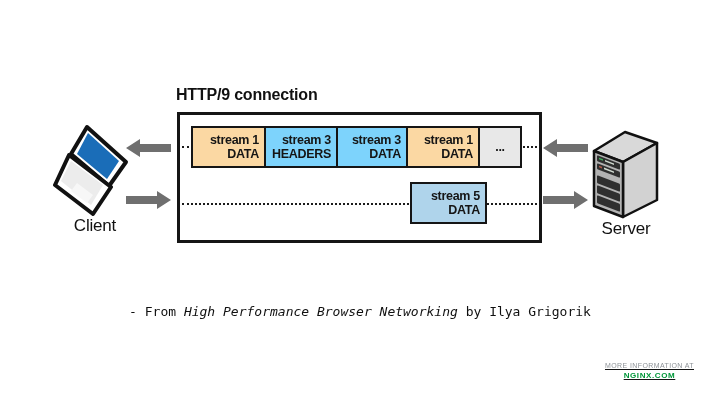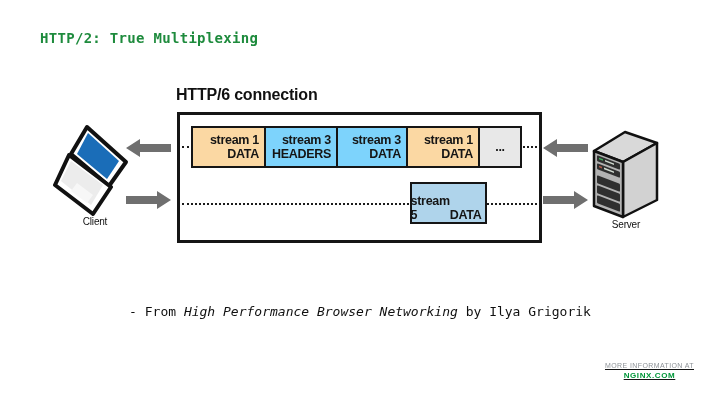--- a/index.html
+++ b/index.html
@@ -31,29 +31,29 @@
   .frames-row .frame:nth-child(1){width:75px;}
   .frames-row .frame:nth-child(2){width:74px;}
   .frames-row .frame:nth-child(3){width:72px;}
   .frames-row .frame:nth-child(4){width:74px;}
   .frames-row .frame:nth-child(5){width:44px;align-items:center;padding-right:0;}
   .frame-orange{background:#fbd8a3;}
   .frame-green{background:#7dd3fc;}
   .frame-gray{background:#e8e8e8;}
   .frame-blue{background:#afd4eb;}
   .frame-stream5{position:absolute;left:230px;top:67px;width:77px;height:42px;
-    border:2px solid #151515;box-sizing:border-box;display:flex;
+    border:2px solid #151515;box-sizing:border-box;display:flex;flex-direction:column;
     justify-content:center;align-items:flex-end;padding-right:5px;font-weight:700;
     font-size:12.5px;line-height:1.12;letter-spacing:-.3px;}
 
   
   .device-svg{position:absolute;}
   .laptop-svg{left:53px;top:121px;}
   .server-svg{left:591px;top:127px;}
-  .device-label{position:absolute;text-align:center;font-size:10px;color:#111;
+  .device-label{position:absolute;text-align:center;font-size:17px;color:#111;
     letter-spacing:-.2px;}
   .client-label{left:53px;top:216px;width:84px;}
   .server-label{left:591px;top:219px;width:70px;}
 
   
   .arrow{position:absolute;width:45px;height:18px;}
   .arrow-cl-top{left:126px;top:139px;}
   .arrow-cl-bot{left:126px;top:191px;}
   .arrow-sv-top{left:543px;top:139px;}
   .arrow-sv-bot{left:543px;top:191px;}
@@ -69,21 +69,20 @@
   
   .footer{position:absolute;right:26px;top:362px;text-align:center;line-height:1.25;text-decoration:underline;}
   .footer-more{font-size:7px;color:#8d9297;letter-spacing:.4px;}
   .footer-brand{font-size:8px;font-weight:bold;color:#009639;letter-spacing:.6px;}
 </style>
 </head>
 <body>
 
 <div class="slide">
 
-  <div class="slide-title">HTTP/2: True Multiplexing</div>
 
   <svg class="device-svg laptop-svg" width="84" height="96" viewBox="0 0 84 96">
     <polygon points="34,6 73,41 56,65 18,33" fill="#ffffff" stroke="#111111" stroke-width="4" stroke-linejoin="round"></polygon>
     <polygon points="35,12 66,40 54,58 24,33" fill="#1a6db8"></polygon>
     <polygon points="16,34 58,66 40,93 2,64" fill="#ffffff" stroke="#111111" stroke-width="4" stroke-linejoin="round"></polygon>
     <polygon points="18,40 50,64 38,84 8,60" fill="#ececec"></polygon>
     <polygon points="24,62 40,74 34,82 18,70" fill="#f7f7f7"></polygon>
   </svg>
   <div class="device-label client-label">Client</div>
 
@@ -111,21 +110,21 @@
   <svg class="arrow arrow-cl-bot" viewBox="0 0 45 18">
     <polygon points="45,9 31,0 31,5 0,5 0,13 31,13 31,18" fill="#6f6f6f"></polygon>
   </svg>
   <svg class="arrow arrow-sv-top" viewBox="0 0 45 18">
     <polygon points="0,9 14,0 14,5 45,5 45,13 14,13 14,18" fill="#6f6f6f"></polygon>
   </svg>
   <svg class="arrow arrow-sv-bot" viewBox="0 0 45 18">
     <polygon points="45,9 31,0 31,5 0,5 0,13 31,13 31,18" fill="#6f6f6f"></polygon>
   </svg>
 
-  <div class="conn-heading">HTTP/6 connection</div>
+  <div class="conn-heading">HTTP/9 connection</div>
 
   <div class="conn-box">
     <div class="dash-line dash-top"></div>
     <div class="dash-line dash-bottom"></div>
 
     <div class="frames-row">
       <div class="frame frame-orange">
         <span>stream 1</span>
         <span>DATA</span>
       </div>

